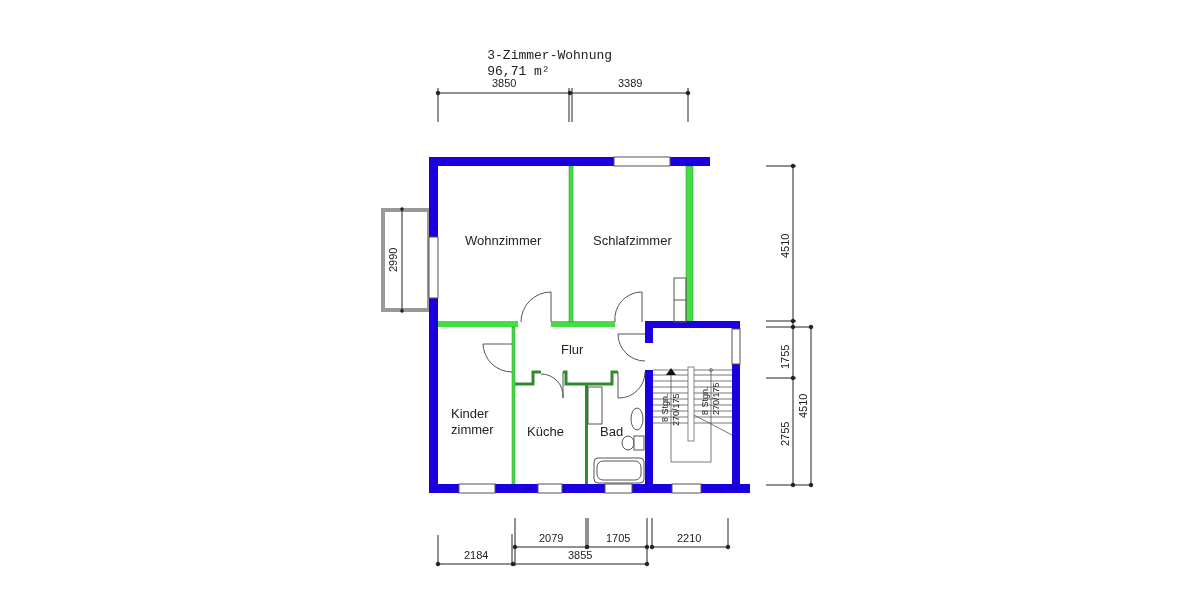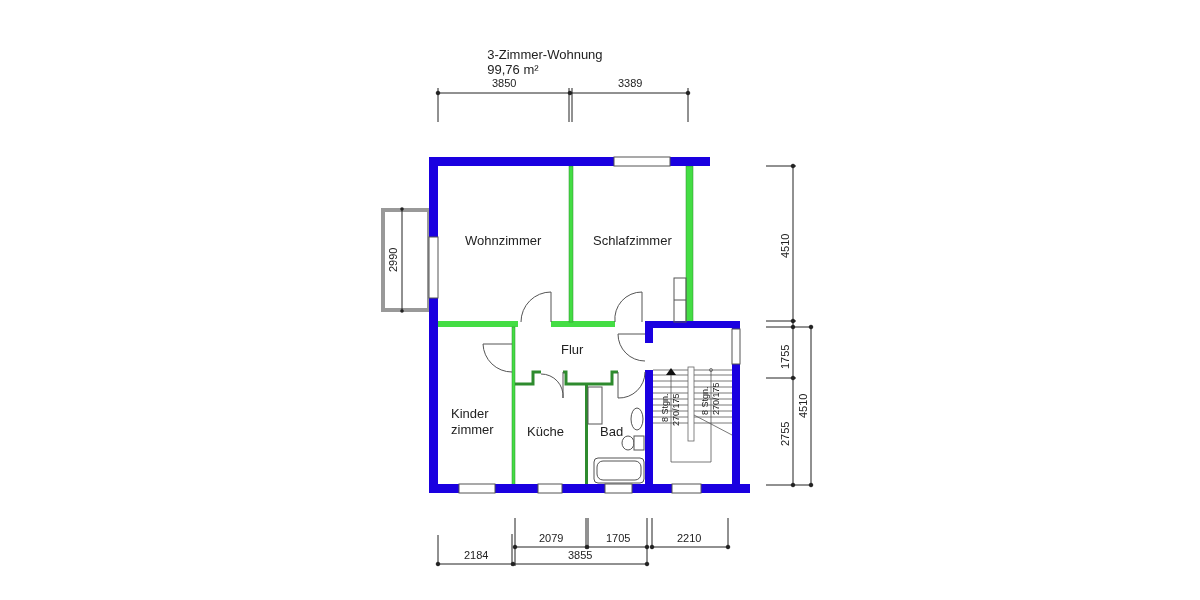--- a/index.html
+++ b/index.html
@@ -1,30 +1,30 @@
 <!DOCTYPE html>
 <html><head>
 <meta charset="utf-8">
 <style>
   html, body { margin:0; padding:0; background:#ffffff; }
   body { width:1200px; height:600px; position:relative; overflow:hidden;
          font-family: "Liberation Sans", sans-serif; color:#222; }
   #title { position:absolute; left:480px; top:32px; font-size:13px; white-space:pre; }
-  #title span { margin-right:14px; }
+  #title span { margin-right:14px;font-family:Liberation Mono, monospace; }
   svg { position:absolute; left:0; top:0; }
   .lbl { font-family: "Liberation Sans", sans-serif; font-size:13px; fill:#222; }
   .dim { font-family: "Liberation Sans", sans-serif; font-size:11px; fill:#222; }
   .stair { font-family: "Liberation Sans", sans-serif; font-size:9px; fill:#222; }
 </style>
 </head>
 <body>
 
 <div id="title">
   <span>3-Zimmer-Wohnung</span>
-  <span>99,76 m²</span>
+  <span>96,71 m²</span>
 </div>
 
 <svg width="1200" height="600" viewBox="0 0 1200 600">
 
   <g stroke="#222" stroke-width="1">
     <line x1="438" y1="93" x2="688" y2="93"></line>
     <line x1="438" y1="88" x2="438" y2="122"></line>
     <line x1="569" y1="88" x2="569" y2="122"></line>
     <line x1="572" y1="88" x2="572" y2="122"></line>
     <line x1="688" y1="88" x2="688" y2="122"></line>

